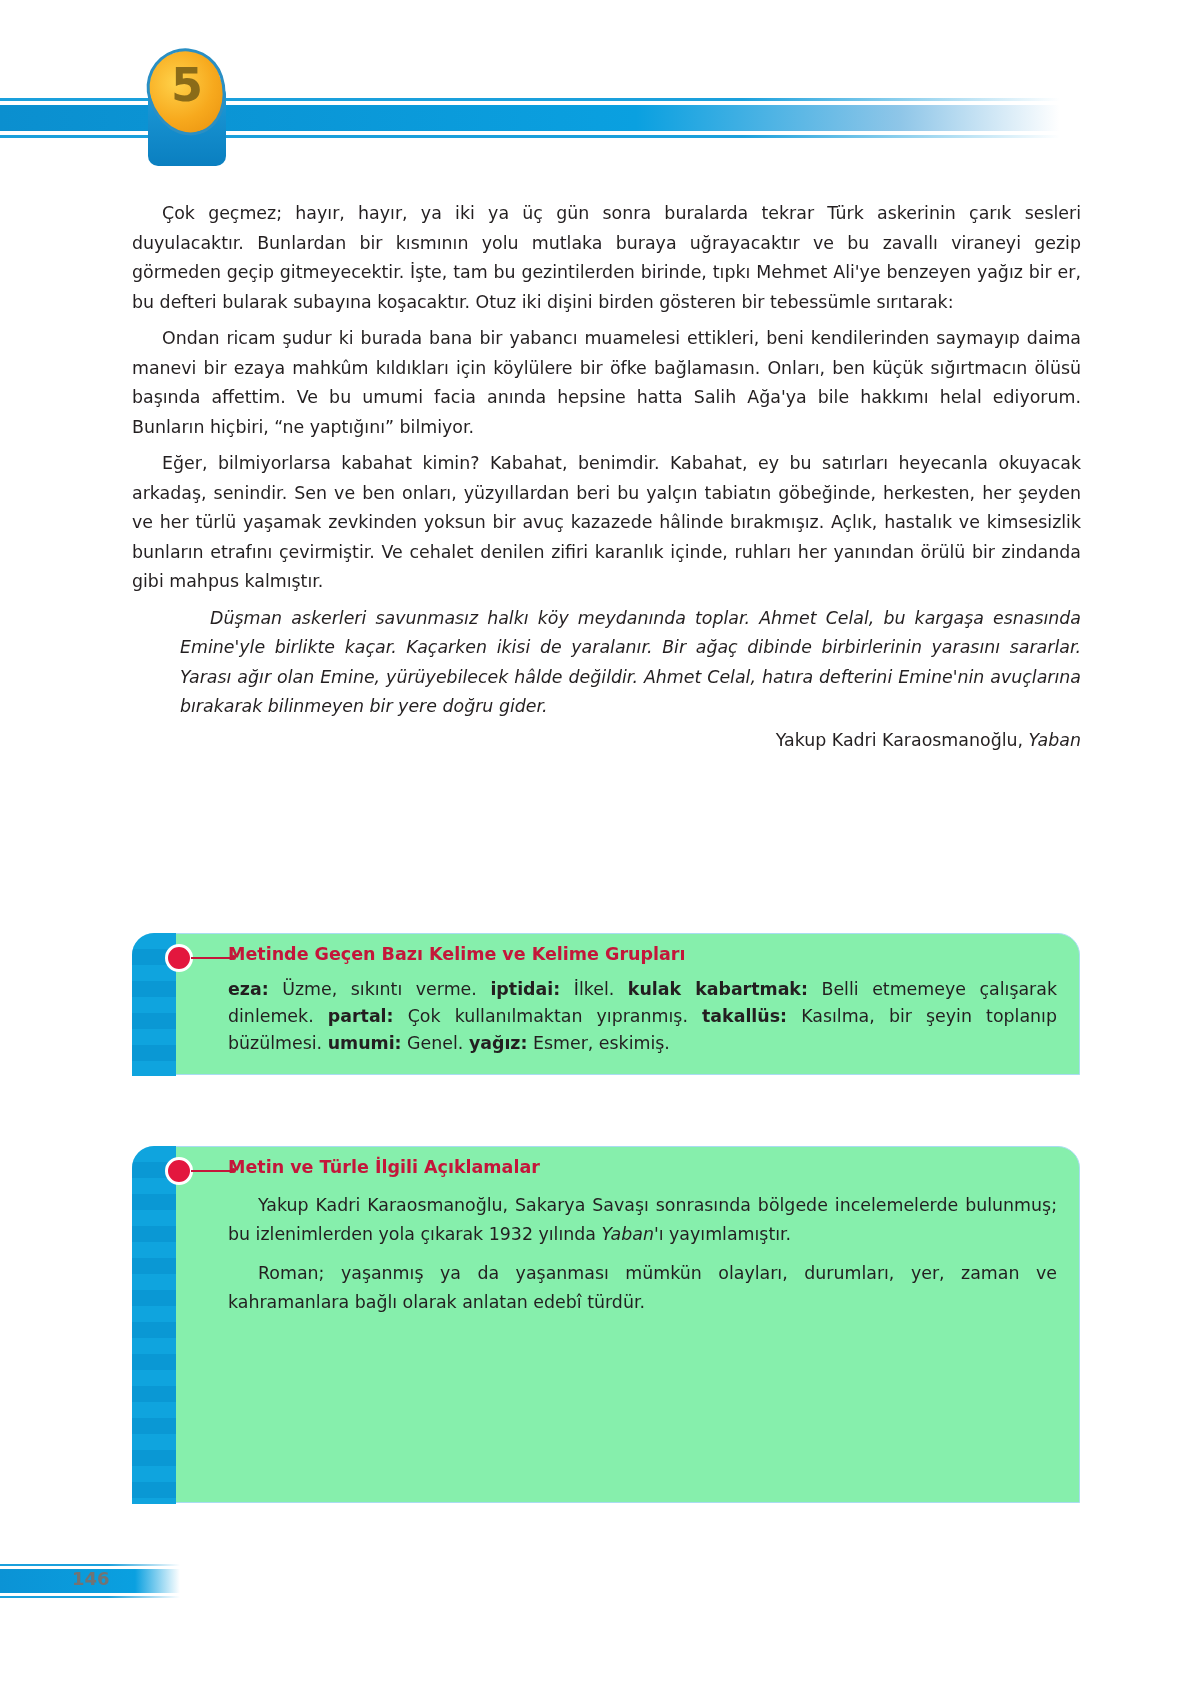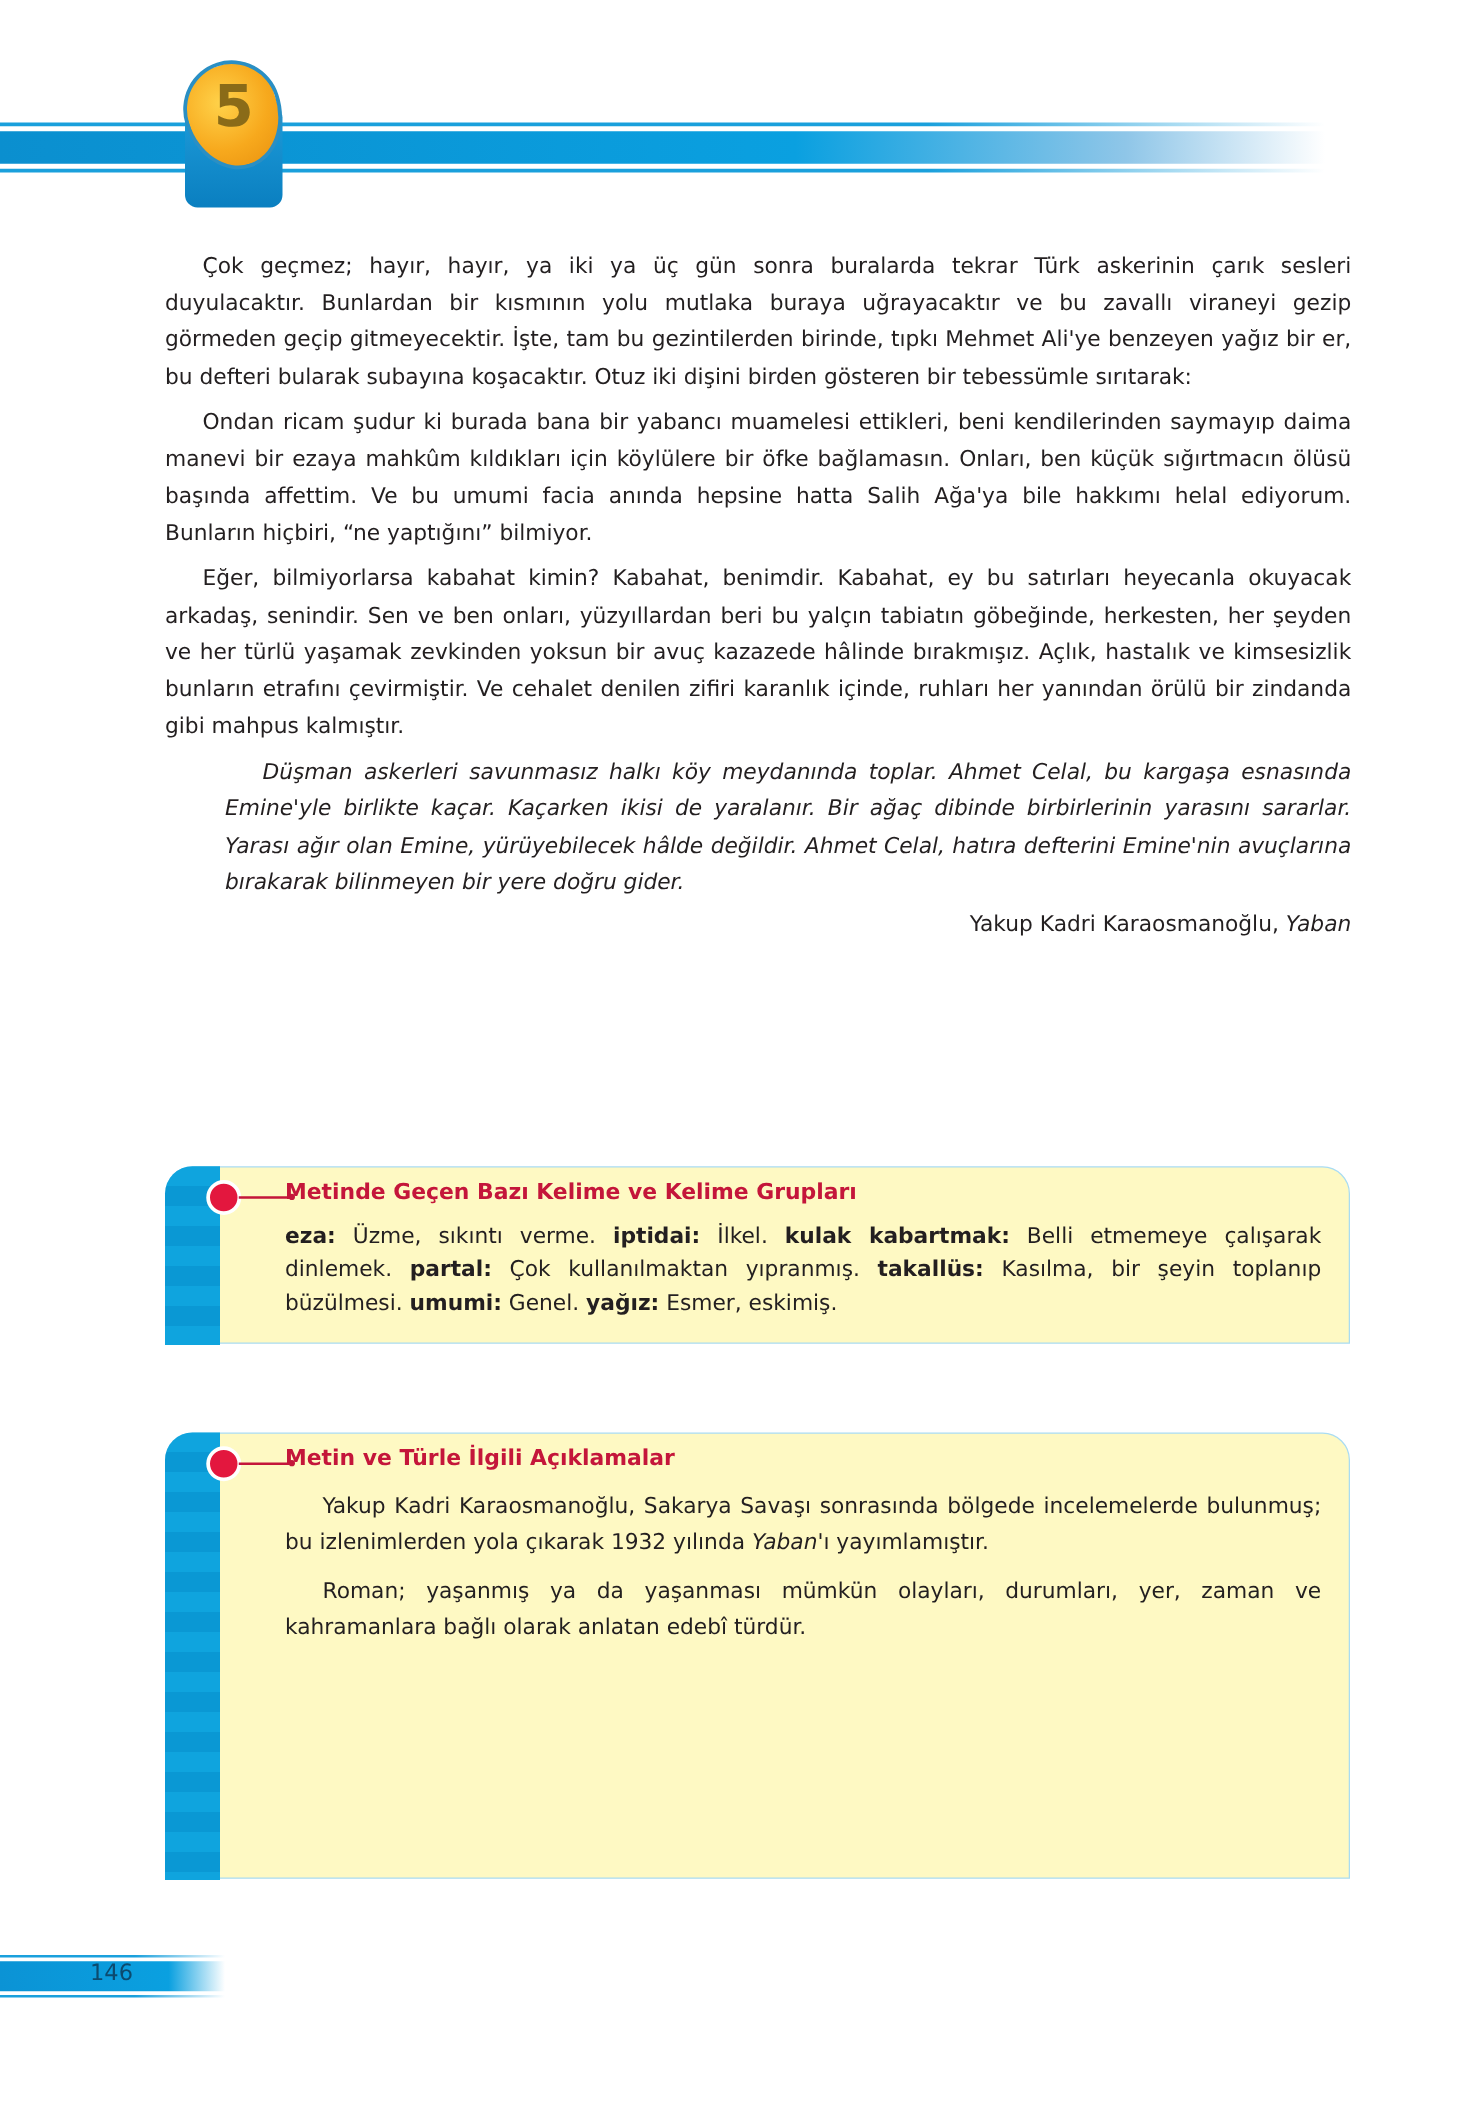--- a/index.html
+++ b/index.html
@@ -27,21 +27,21 @@
 
   
   .main { position:absolute; left:132px; top:199px; width:949px; font-size:17.4px; line-height:29.5px; }
   .main p { margin:0 0 7px 0; text-indent:30px; text-align:justify; }
   .main p.dash { text-indent:30px; }
   .main p.italic { font-style:italic;margin-left:48px; }
   .main p.attrib { text-align:right; text-indent:0; margin-top:-3px; }
   .main p.attrib i { font-style:italic; }
 
   
-  .box { position:absolute; left:132px; width:948px; background:#fef9c3;
+  .box { position:absolute; left:132px; width:948px; background:#86efac;
      border:1.5px solid #a9dcf2; border-radius:22px 22px 0 0; box-sizing:border-box; }
   .box-strip { position:absolute; left:-1.5px; top:-1.5px; bottom:-1.5px; width:44px;
      background:repeating-linear-gradient(180deg,#0fa4de 0px,#0fa4de 16px,#0a98d4 16px,#0a98d4 32px);
      border-radius:22px 0 0 0; }
   .box-bullet { position:absolute; left:32px; width:22px; height:22px; border-radius:50%;
      background:#e3173e; border:3px solid #ffffff; box-sizing:content-box; }
   .box-line { position:absolute; left:58px; width:42px; height:1.5px; background:#c4163a; }
   .box-line-dot { position:absolute; left:98px; width:5px; height:5px; border-radius:50%; background:#c4163a; }
   .box-title { position:absolute; left:95px; font-weight:bold; font-size:17.5px; color:#c4163a; }
   .box-body { position:absolute; left:95px; right:22px; font-size:17.4px; line-height:27px; text-align:justify; }
@@ -50,21 +50,21 @@
   .box2 .box-body p { text-indent:0; }
 
   
   .footer-band { position:absolute; left:0; top:1564px; width:180px; height:34px; }
   .footer-line-top { position:absolute; left:0; top:0; width:100%; height:2px;
      background:linear-gradient(90deg,#1aa0dc 60%,rgba(26,160,220,0) 100%); }
   .footer-bar { position:absolute; left:0; top:5px; width:100%; height:24px;
      background:linear-gradient(90deg,#0b93d5 0%,#0aa0e0 75%,rgba(255,255,255,0) 100%); }
   .footer-line-bot { position:absolute; left:0; top:32px; width:100%; height:2px;
      background:linear-gradient(90deg,#1aa0dc 60%,rgba(26,160,220,0) 100%); }
-  .page-num { position:absolute; left:72px; top:1568px; font-weight:normal; font-size:18px; color:#0c4a6e; }
+  .page-num { position:absolute; left:72px; top:1568px; font-weight:bold; font-size:18px; color:#737373; }
 </style>
 </head>
 <body>
 
 <div class="header-band">
   <div class="header-line-top"></div>
   <div class="header-bar"></div>
   <div class="header-line-bot"></div>
 </div>
 <div class="chapter-badge">

